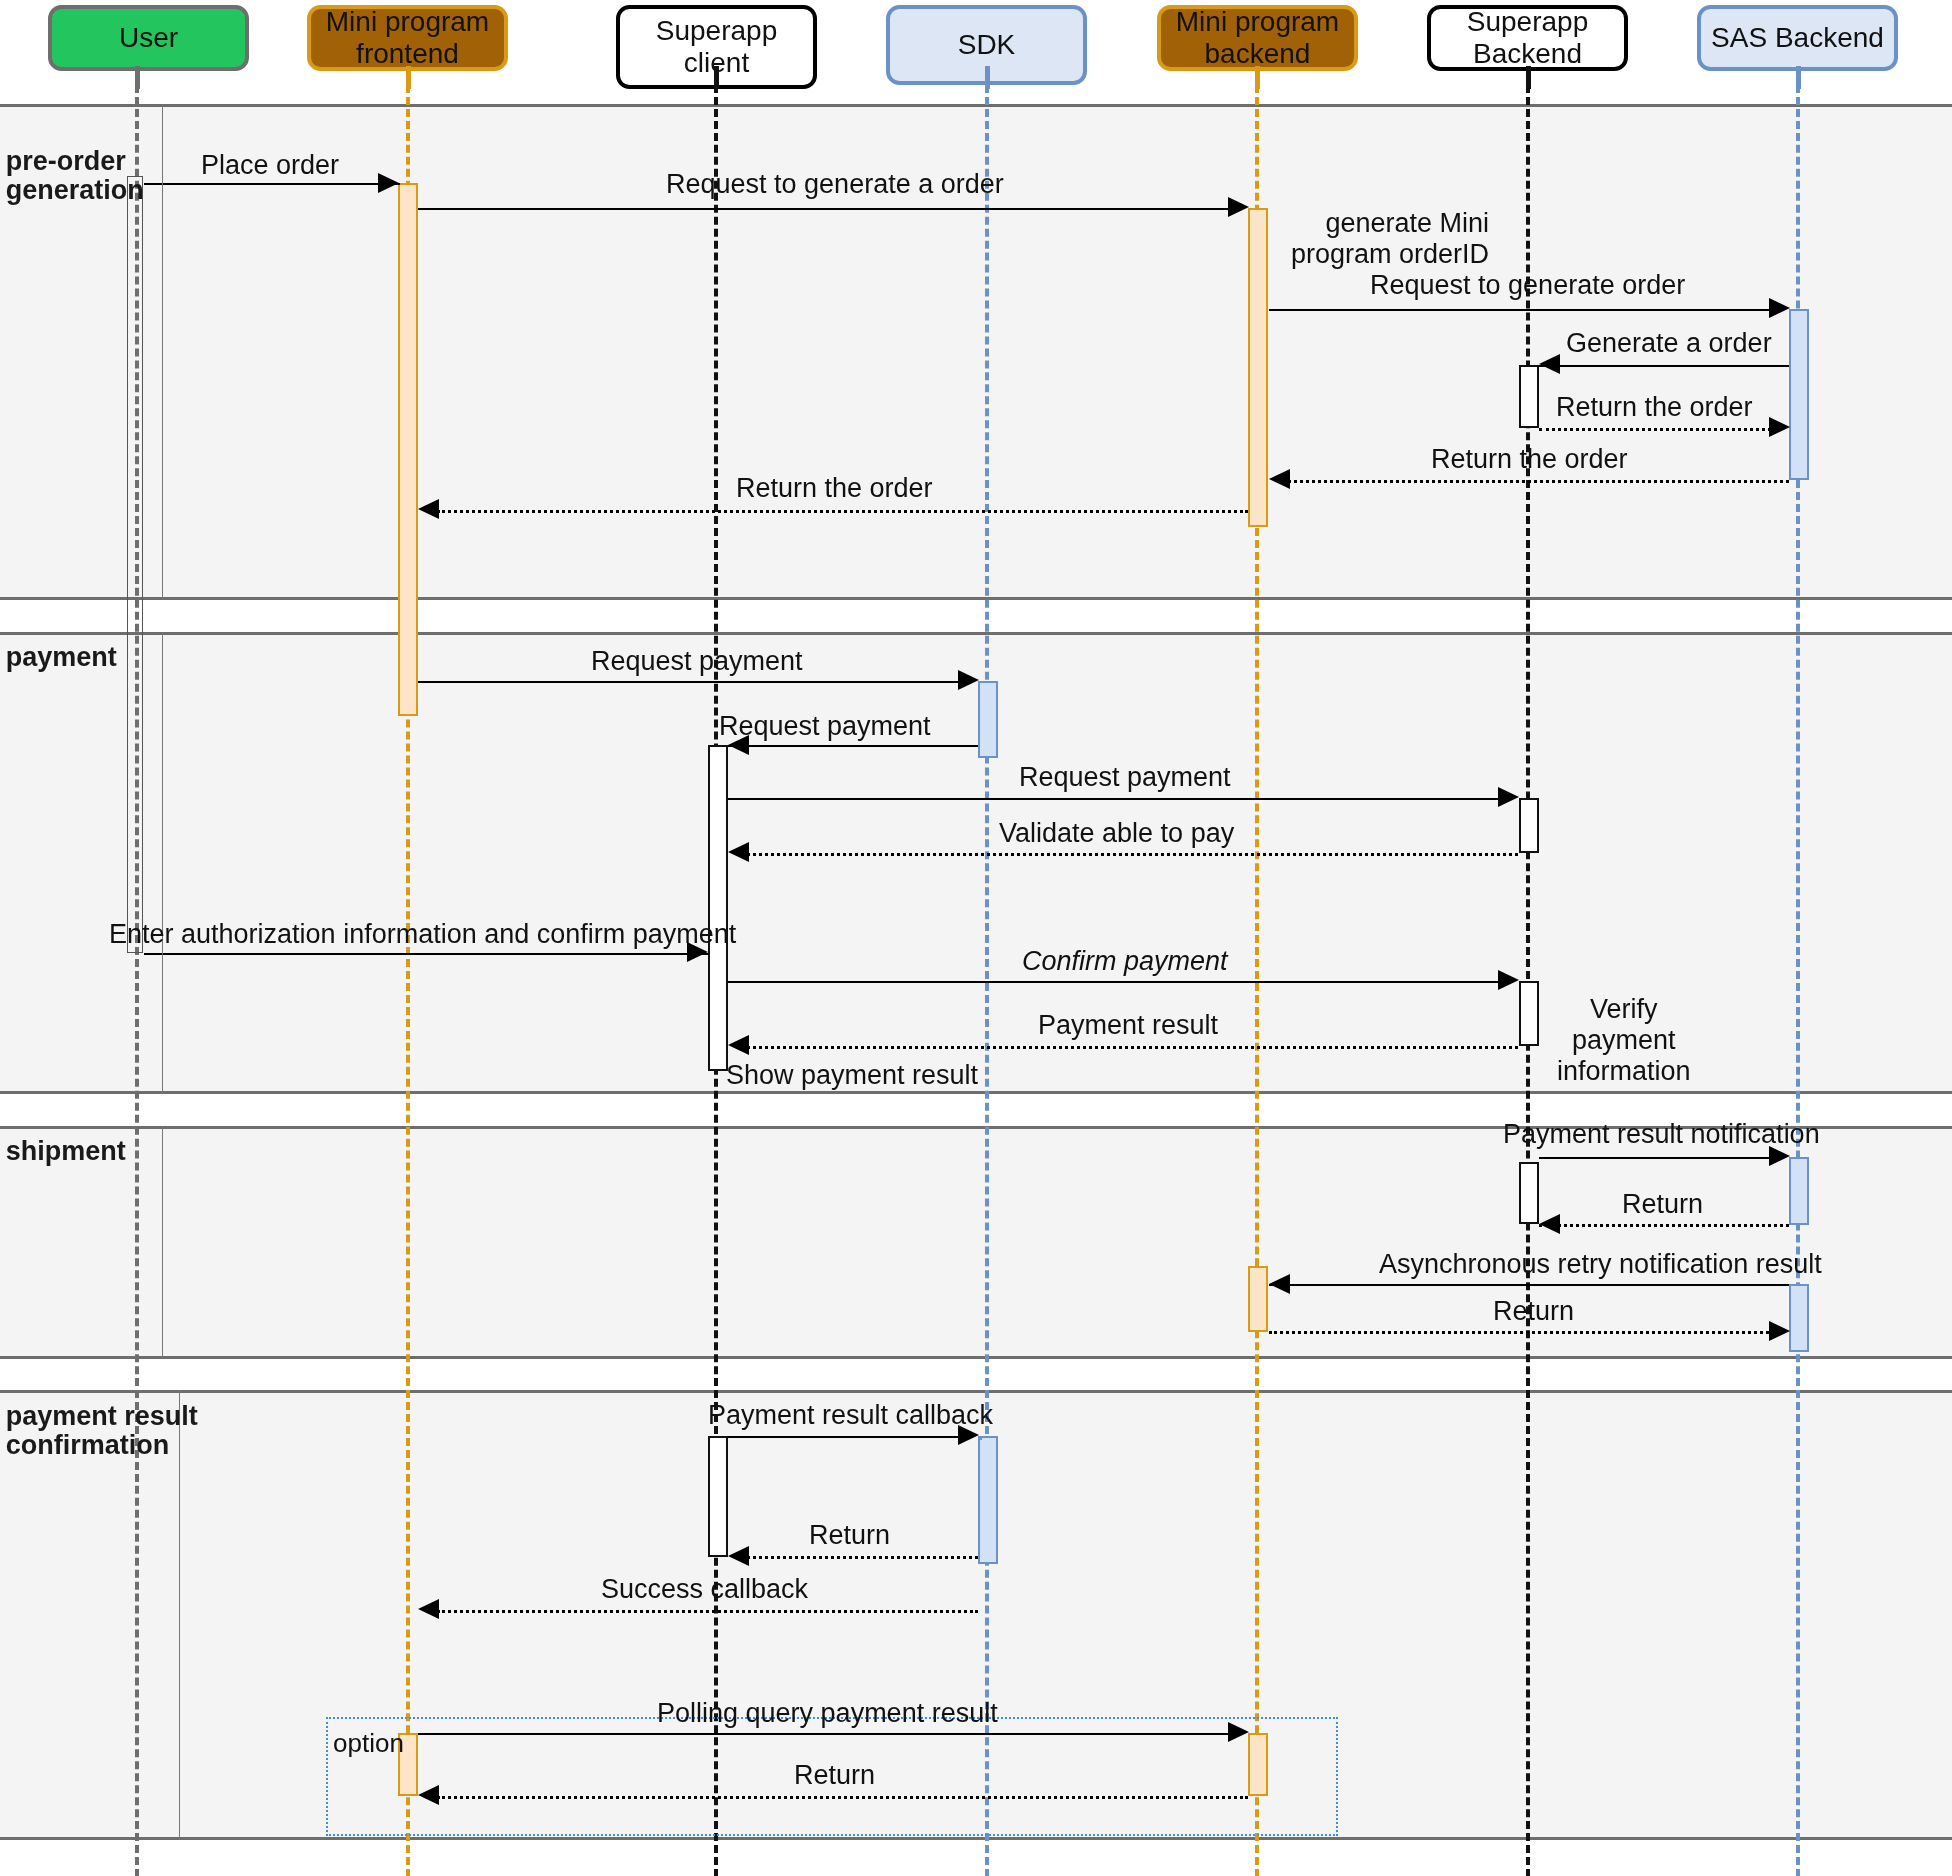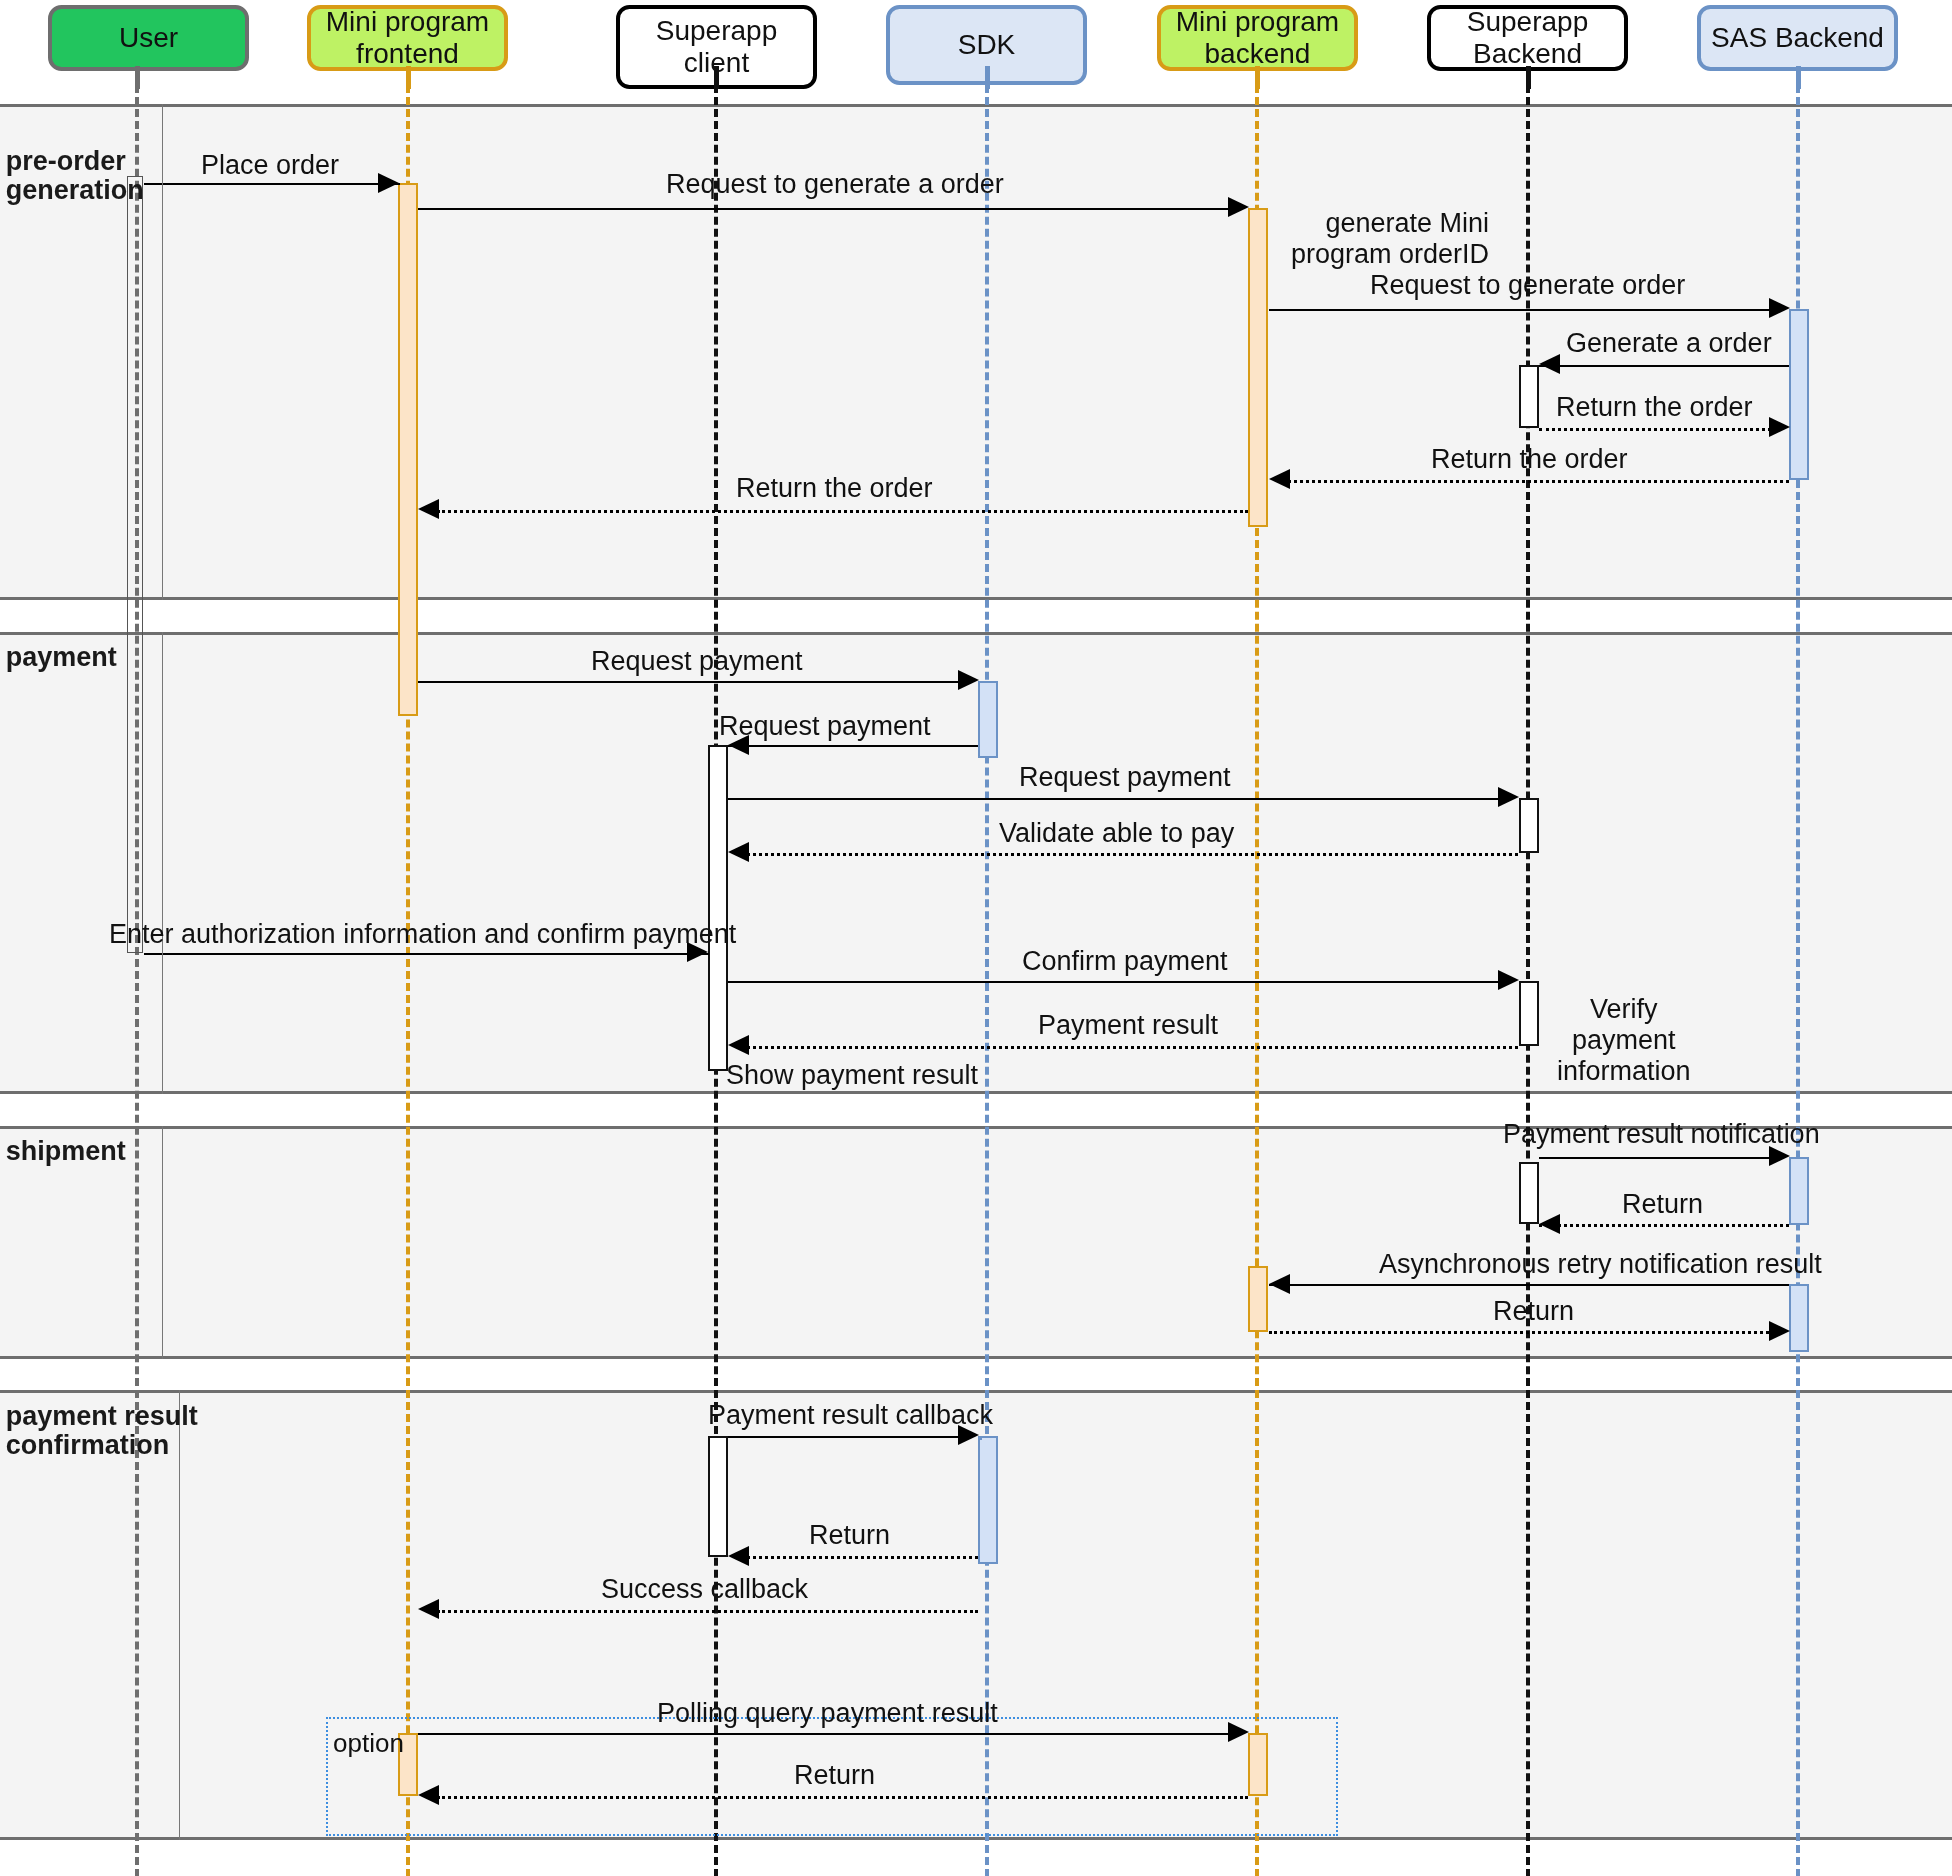--- a/index.html
+++ b/index.html
@@ -4,21 +4,21 @@
 <style>
   html,body{margin:0;padding:0;background:#ffffff;}
   body{font-family:"Liberation Sans", sans-serif;}
   #canvas{position:relative;width:1952px;height:1877px;overflow:hidden;background:#fff;}
 
   
   .actor{position:absolute;border-radius:13.5px;display:flex;align-items:center;
          justify-content:center;text-align:center;box-sizing:border-box;
          font-size:28px;line-height:1.12;color:#111;padding:3.9px 5.8px;}
   .actor.gray {background:#22c55e;border:4.8px solid #6e6e6e;margin-left:12px;}
-  .actor.orange{background:#bef264;border:4.8px solid #d89b16;}
+  .actor.orange{background:#a16207;border:4.8px solid #d89b16;}
   .actor.black{background:#ffffff;border:4.8px solid #000000;}
   .actor.blue {background:#dce6f5;border:4.8px solid #6b92c6;}
 
   
   .lifeline{position:absolute;width:0;border-left-width:4.8px;border-left-style:dashed;z-index:1;}
   .ll-gray  {border-left-color:#6e6e6e;}
   .ll-orange{border-left-color:#d89b16;}
   .ll-black {border-left-color:#111111;}
   .ll-blue  {border-left-color:#6b92c6;}
   
@@ -201,21 +201,21 @@
   <div class="arrowhead arrow-l" style="left:728px;top:842px;"></div>
   <div class="mlabel" style="left:999px;top:818px;">Validate able to pay</div>
 
 
   <div class="msg solid" style="left:144px;top:953px;width:565px;"></div>
   <div class="arrowhead arrow-r" style="left:687px;top:942px;"></div>
   <div class="mlabel" style="left:109px;top:919px;">Enter authorization information and confirm payment</div>
 
   <div class="msg solid" style="left:728px;top:981px;width:771px;"></div>
   <div class="arrowhead arrow-r" style="left:1498px;top:970px;"></div>
-  <div class="mlabel" style="left:1022px;top:946px;">Confirm payment</div>
+  <div class="mlabel" style="left:1022px;top:946px;font-style:italic;">Confirm payment</div>
 
   <div class="mlabel wrap ctr" style="left:1557px;top:994px;">Verify
 payment
 information</div>
 
   <div class="msg dashed" style="left:747px;top:1046px;width:771px;"></div>
   <div class="arrowhead arrow-l" style="left:728px;top:1035px;"></div>
   <div class="mlabel" style="left:1038px;top:1010px;">Payment result</div>
 
   <div class="mlabel" style="left:726px;top:1060px;">Show payment result</div>

